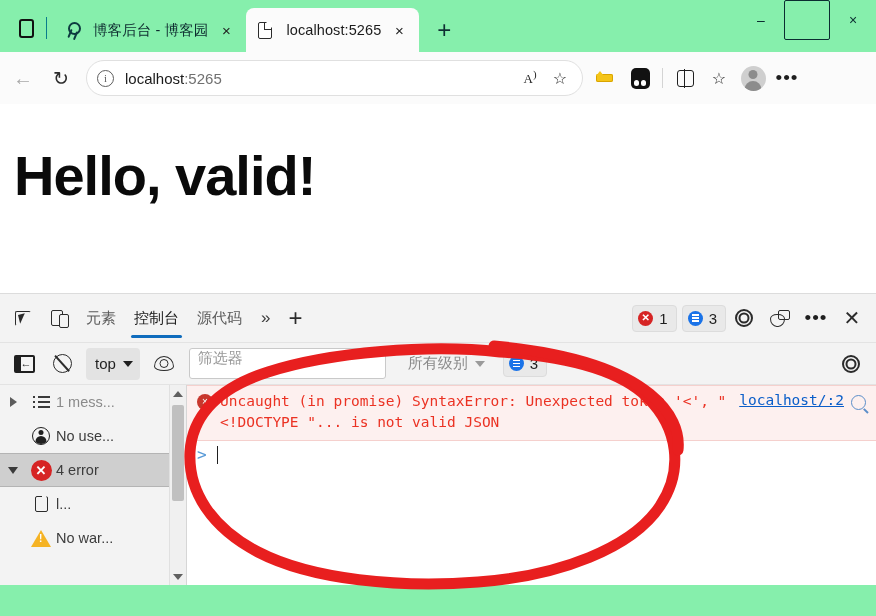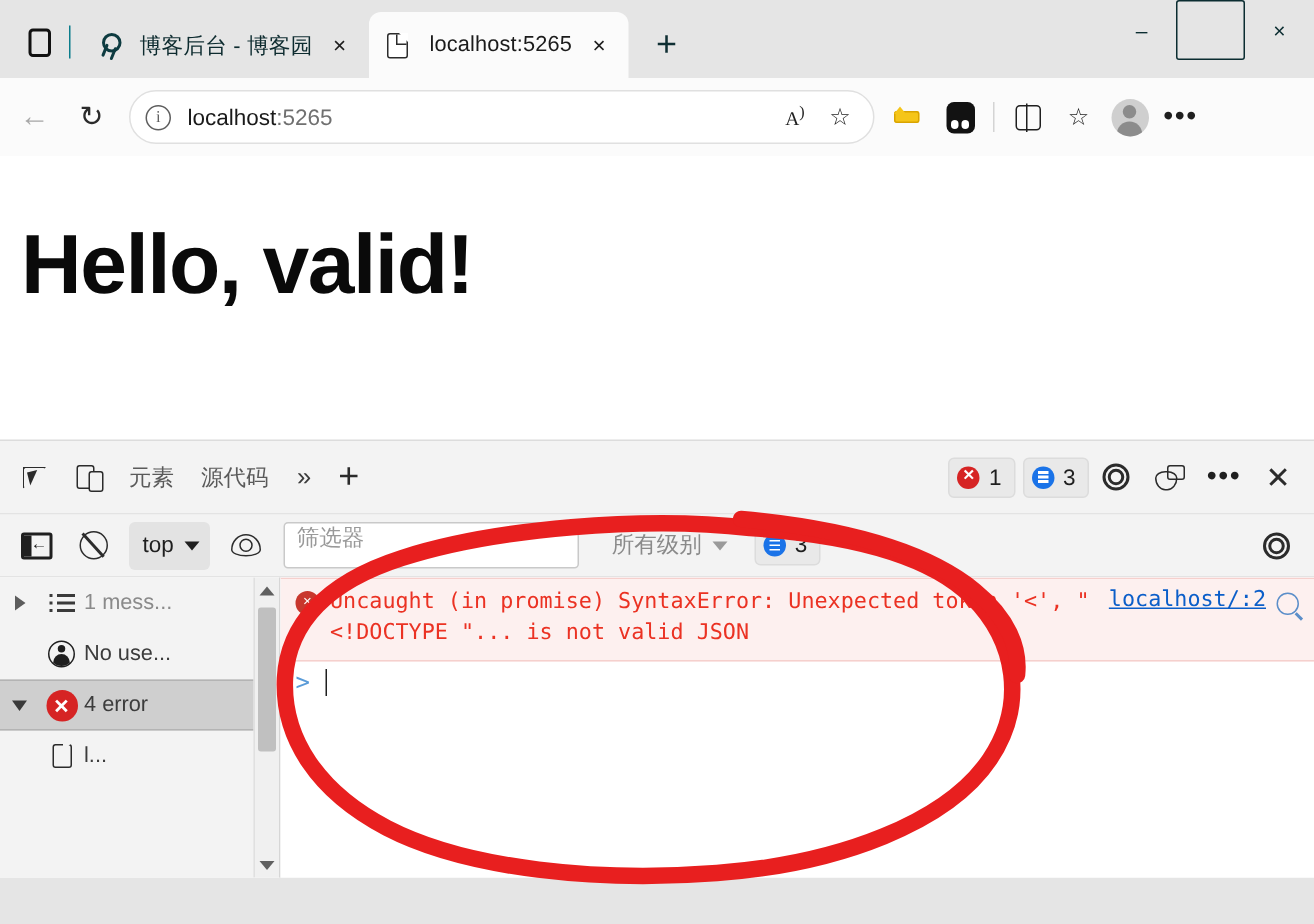--- a/index.html
+++ b/index.html
@@ -3,21 +3,21 @@
 <meta charset="utf-8">
 <style>
   * { box-sizing: border-box; margin: 0; padding: 0; }
   body {
     width: 876px; height: 616px;
     font-family: "Liberation Sans", sans-serif;
     background: #00aec7;
     overflow: hidden;
     position: relative;
   }
-  .window { width: 876px; height: 616px; position: relative; background: #e5e5e5; }
+  .window { width: 876px; height: 616px; position: relative; background: #86efac; }
 
   
   .tabstrip {
     height: 52px; display: flex; align-items: flex-end;
     padding-left: 8px; position: relative;
   }
   .tabs-sys-btn {
     width: 36px; height: 44px; display: flex; align-items: center; justify-content: center;
     margin-bottom: 2px;
   }
@@ -509,20 +509,21 @@
   <div class="devtools">
 
     <div class="dt-tabbar">
       <div class="dt-iconbtn">
         <div class="inspect-ico"></div>
       </div>
       <div class="dt-iconbtn">
         <div class="device-ico"></div>
       </div>
       <div class="dt-tab">元素</div>
+      <div class="dt-tab active">控制台</div>
       <div class="dt-tab">源代码</div>
       <div class="dt-chevrons">»</div>
       <div class="dt-plus">+</div>
       <div class="dt-spacer"></div>
 
       <div class="badge">
         <div class="badge-dot err">✕</div>
         <span class="badge-num">1</span>
       </div>
       <div class="badge">
@@ -608,20 +609,27 @@
         </div>
 
         <div class="cs-row cs-indent">
           <div class="cs-ico">
               <div class="file-ico"></div>
             </div>
           <div class="cs-label">l...</div>
           <div class="cs-count">1</div>
         </div>
 
+        <div class="cs-row">
+          <div class="cs-arrow"></div>
+          <div class="cs-ico">
+              <div class="warn-ico"></div>
+            </div>
+          <div class="cs-label">No war...</div>
+        </div>
 
         <div class="cs-row">
           <div class="cs-arrow"></div>
 
           <div class="cs-label"></div>
         </div>
 
         <div class="cs-scroll">
           <div class="arrowup">
               <div class="sc-tri-up"></div>

